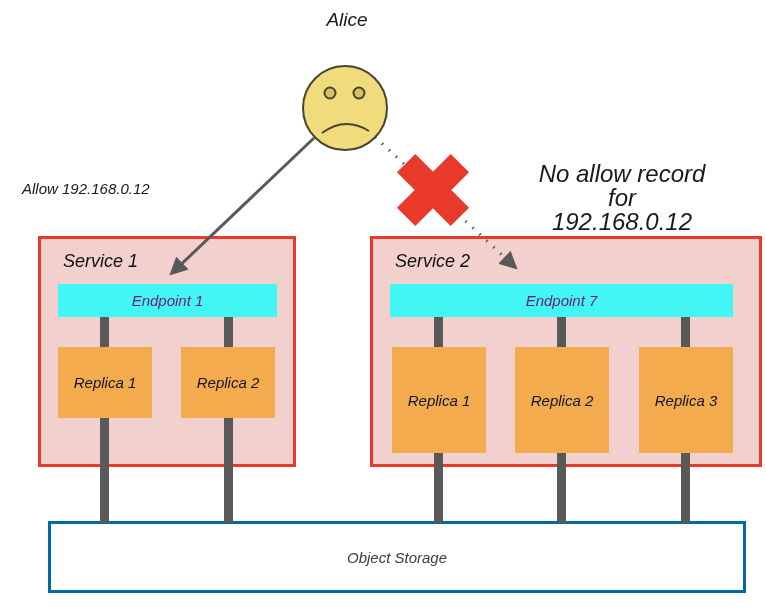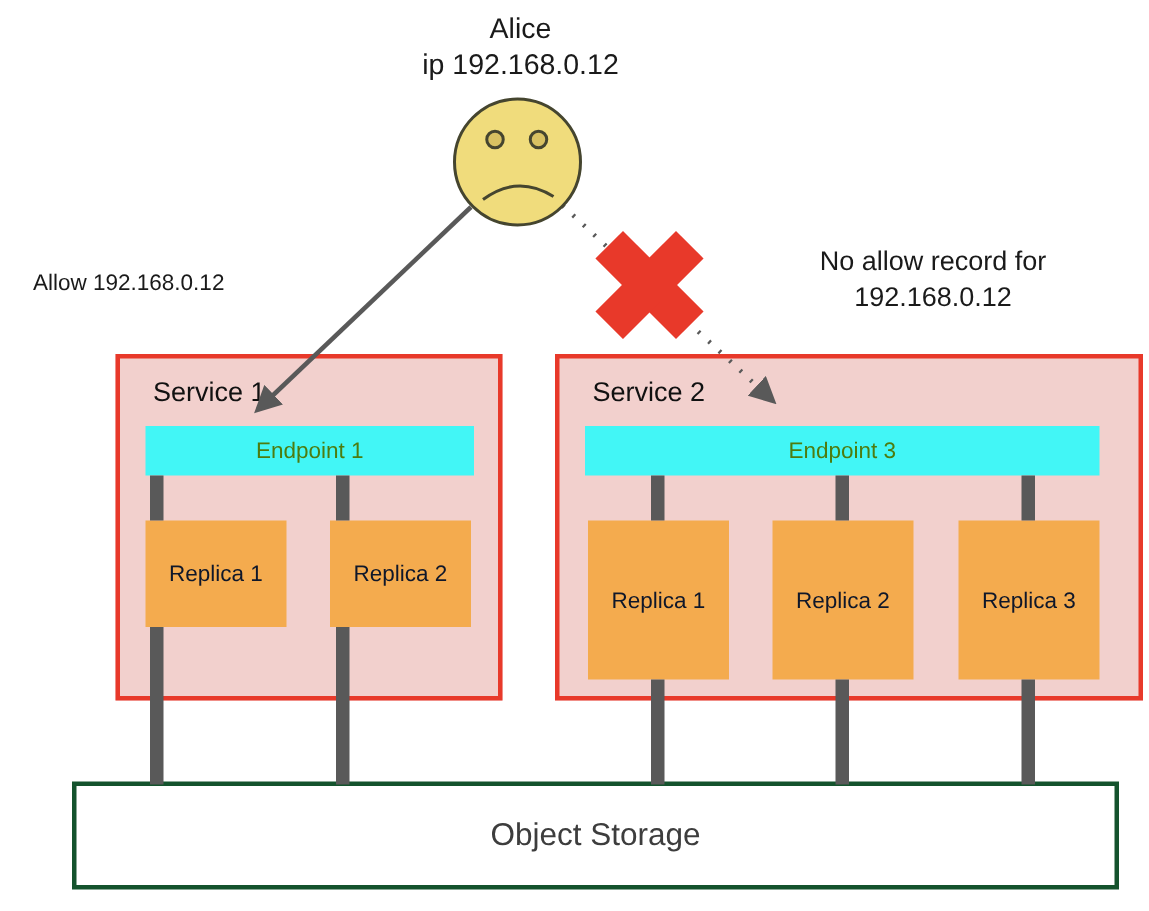--- a/index.html
+++ b/index.html
@@ -1,35 +1,35 @@
 <!DOCTYPE html>
 <html><head>
 <meta charset="utf-8">
 <style>
   html,body{margin:0;padding:0;background:#ffffff;}
   .canvas{
     position:relative;width:766px;height:607px;background:#ffffff;
     font-family:"Liberation Sans",sans-serif;color:#1a1a1a;overflow:hidden;
   }
-  .abs{position:absolute;}
+  .abs{position:absolute;font-style:italic;}
 
   
   .actor-label{left:247px;top:8px;width:200px;text-align:center;font-size:19px;line-height:24px;}
   .allow-note{left:22px;top:180px;font-size:15px;white-space:nowrap;}
-  .deny-note{left:522px;top:162px;width:200px;text-align:center;font-size:18px;line-height:24px;}
+  .deny-note{left:522px;top:162px;width:200px;text-align:center;font-size:24px;line-height:24px;}
 
   
   .service{background:#f2d0cd;border:3px solid #e8392a;}
-  .service-1{left:38px;top:236px;width:252px;height:225px;margin-left:39px;}
+  .service-1{left:38px;top:236px;width:252px;height:225px;}
   .service-2{left:370px;top:236px;width:374px;height:225px;padding-left:12px;}
   .service-title{position:absolute;left:22px;top:12px;font-size:18px;color:#111;}
   .endpoint{
     position:absolute;top:45px;height:33px;background:#42f6f6;
     display:flex;align-items:center;justify-content:center;
-    font-size:15px;color:#4d7c0f;
+    font-size:15px;color:#701a75;
   }
   .service-1 .endpoint{left:17px;width:219px;}
   .service-2 .endpoint{left:17px;width:343px;}
   .replica{
     position:absolute;background:#f4ab4e;
     display:flex;align-items:center;justify-content:center;
     font-size:15px;color:#0f172a;
   }
   .service-1 .replica{top:108px;width:94px;height:71px;}
   .service-1 .replica.r1{left:17px;}
@@ -48,52 +48,51 @@
   .c5t{left:681px;top:317px;height:30px;}
   .c1b{left:100px;top:418px;height:105px;}
   .c2b{left:224px;top:418px;height:105px;}
   .c3b{left:434px;top:453px;height:70px;}
   .c4b{left:557px;top:453px;height:70px;}
   .c5b{left:681px;top:453px;height:70px;}
 
   
   .storage{
     left:48px;top:521px;width:692px;height:66px;background:#ffffff;
-    border:3px solid #14532d;display:flex;align-items:center;justify-content:center;
-    font-size:21px;color:#3d3d3d;z-index:2;
+    border:3px solid #0369a1;display:flex;align-items:center;justify-content:center;
+    font-size:15px;color:#3d3d3d;z-index:2;
   }
 
   .overlay{position:absolute;left:0;top:0;z-index:5;pointer-events:none;}
 </style>
 </head>
 <body>
 
 <div class="canvas">
 
   <div class="abs actor-label">
     <div>Alice</div>
-    <div>ip 192.168.0.12</div>
   </div>
 
   <div class="abs allow-note">Allow 192.168.0.12</div>
   <div class="abs deny-note">
     <div>No allow record for</div>
     <div>192.168.0.12</div>
   </div>
 
   <div class="abs service service-1">
     <div class="service-title">Service 1</div>
     <div class="endpoint">Endpoint 1</div>
     <div class="replica r1">Replica 1</div>
     <div class="replica r2">Replica 2</div>
   </div>
 
   <div class="abs service service-2">
     <div class="service-title">Service 2</div>
-    <div class="endpoint">Endpoint 3</div>
+    <div class="endpoint">Endpoint 7</div>
     <div class="replica r1">Replica 1</div>
     <div class="replica r2">Replica 2</div>
     <div class="replica r3">Replica 3</div>
   </div>
 
   <div class="connector c1t"></div>
   <div class="connector c2t"></div>
   <div class="connector c3t"></div>
   <div class="connector c4t"></div>
   <div class="connector c5t"></div>

